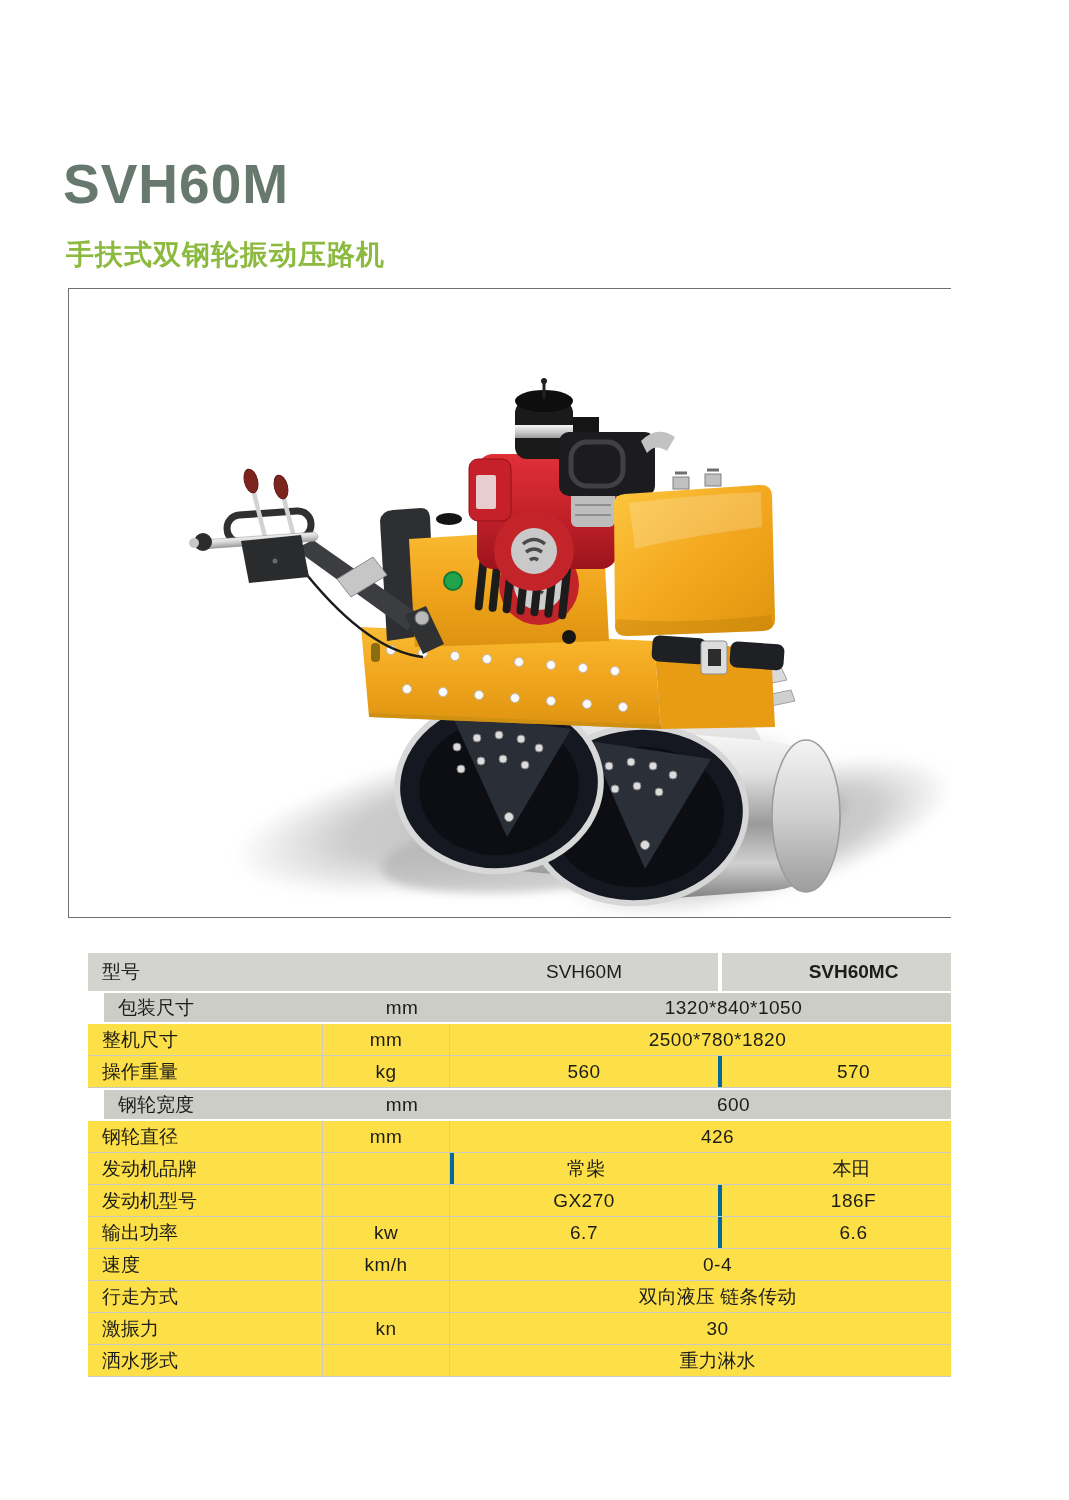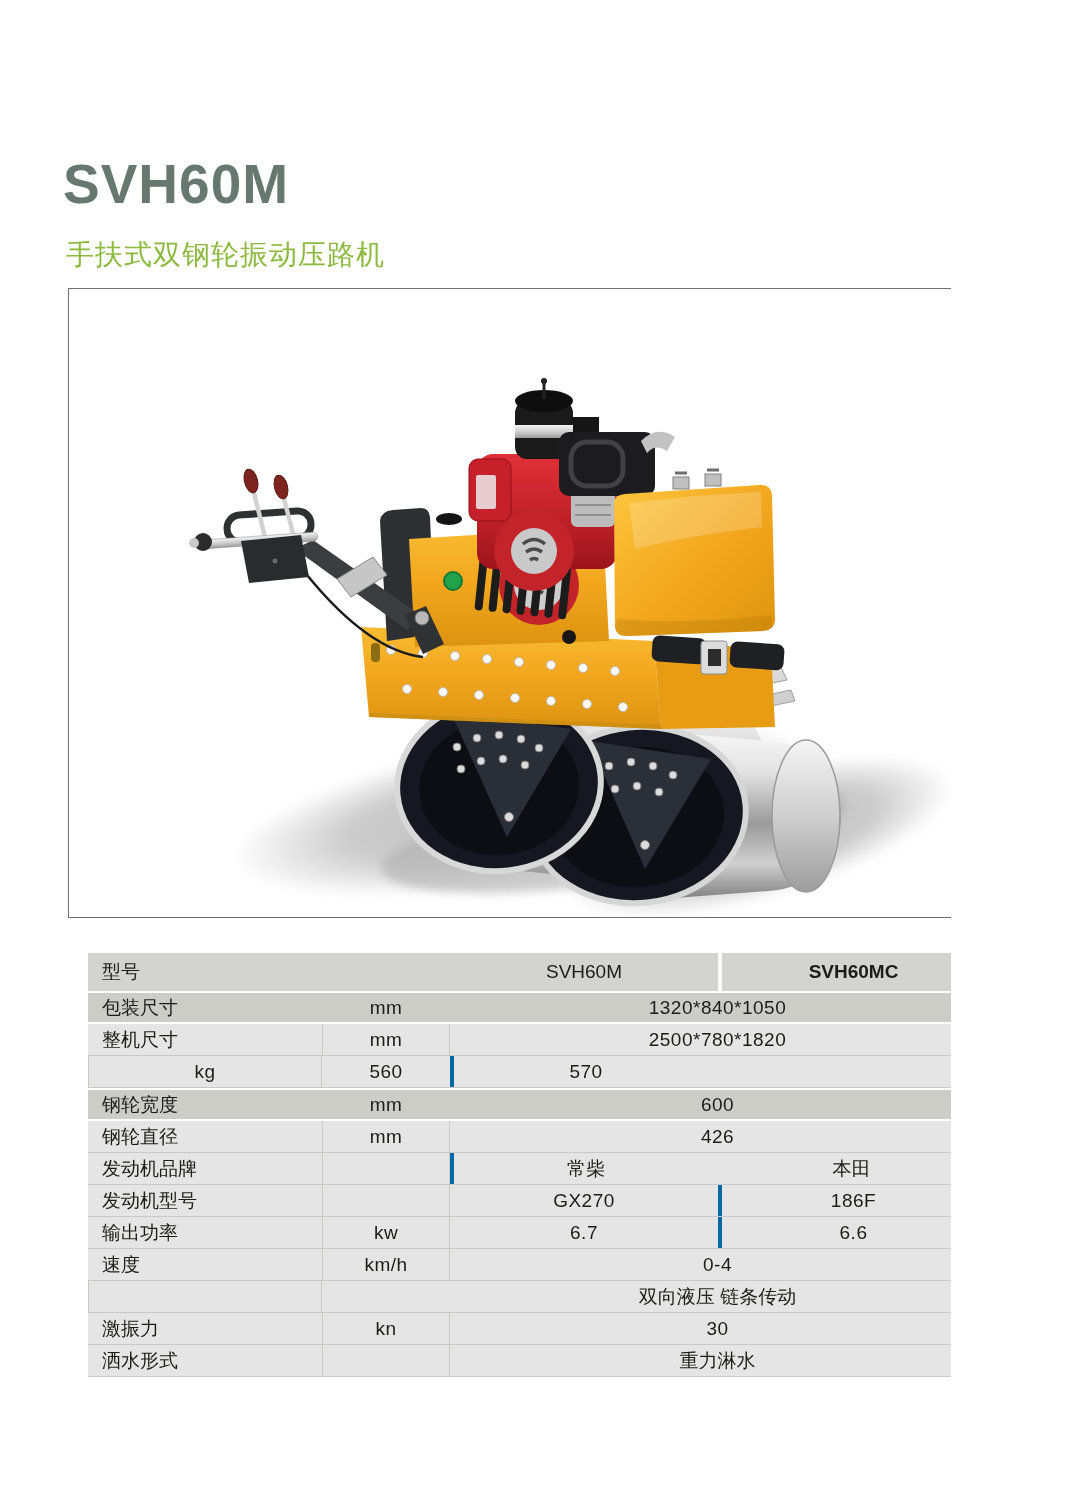--- a/index.html
+++ b/index.html
@@ -1,30 +1,30 @@
 <!DOCTYPE html>
 <html><head>
 <meta charset="utf-8">
 <style>
   html,body{margin:0;padding:0;background:#ffffff;}
   .page{position:relative;width:951px;height:1500px;background:#fff;overflow:hidden;
         font-family:"Liberation Sans","DejaVu Sans",sans-serif;color:#1c1c1a;}
   .title{position:absolute;left:63px;top:156px;font-size:55px;font-weight:700;
          letter-spacing:1px;color:#67796e;line-height:1.05;}
-  .subtitle{position:absolute;left:66px;top:236px;font-size:28px;font-weight:400;
+  .subtitle{position:absolute;left:66px;top:236px;font-size:28px;font-weight:700;
             color:#8cba3f;letter-spacing:1px;}
   .photo-frame{position:absolute;left:68px;top:288px;width:917px;height:628px;
                border:1px solid #6f6f6f;background:#fff;box-sizing:content-box;}
   .photo-frame svg{display:block;}
 
   .spec{position:absolute;left:88px;top:953px;width:897px;font-size:19px;font-weight:500;}
   .row{display:grid;grid-template-columns:234px 128px 268px 267px;align-items:stretch;}
   .row.header{height:38px;background:#d3d4cf;margin-bottom:0;}
-  .row.band{height:29px;background:#cccdc7;margin:2px 0;}
-  .row.plain{height:31px;background:#e5e5e5;border-bottom:1px solid #c9cac6;}
+  .row.band{height:29px;background:#cccdc7;margin:2px 16px;}
+  .row.plain{height:31px;background:#fde047;border-bottom:1px solid #c9cac6;}
   .c{display:flex;align-items:center;justify-content:center;min-width:0;}
   .c.label{justify-content:flex-start;padding-left:14px;grid-column:1/2;}
   .row.header .c.label{grid-column:1/3;}
   .row.plain .c.unit{border-left:1px solid #c9cac6;border-right:1px solid #c9cac6;}
   .row.plain .c.v2{border-left:4px solid #0369a1;}
   .row.header .c.v2{border-left:4px solid #ffffff;font-weight:bold;}
   .c.merged{grid-column:3/5;}
   .num{letter-spacing:0.5px;}
 </style>
 </head>
@@ -257,20 +257,21 @@
       <div class="c merged num">1320*840*1050</div>
     </div>
 
     <div class="row plain">
       <div class="c label">整机尺寸</div>
       <div class="c unit num">mm</div>
       <div class="c merged num">2500*780*1820</div>
     </div>
 
     <div class="row plain">
+      <div class="c label">操作重量</div>
       <div class="c unit num">kg</div>
       <div class="c v1 num">560</div>
       <div class="c v2 num">570</div>
     </div>
 
     <div class="row band">
       <div class="c label">钢轮宽度</div>
       <div class="c unit num">mm</div>
       <div class="c merged num">600</div>
     </div>
@@ -302,20 +303,21 @@
       <div class="c v2 num">6.6</div>
     </div>
 
     <div class="row plain">
       <div class="c label">速度</div>
       <div class="c unit num">km/h</div>
       <div class="c merged num">0-4</div>
     </div>
 
     <div class="row plain">
+      <div class="c label">行走方式</div>
       <div class="c unit"></div>
       <div class="c merged">双向液压 链条传动</div>
     </div>
 
     <div class="row plain">
       <div class="c label">激振力</div>
       <div class="c unit num">kn</div>
       <div class="c merged num">30</div>
     </div>
 

